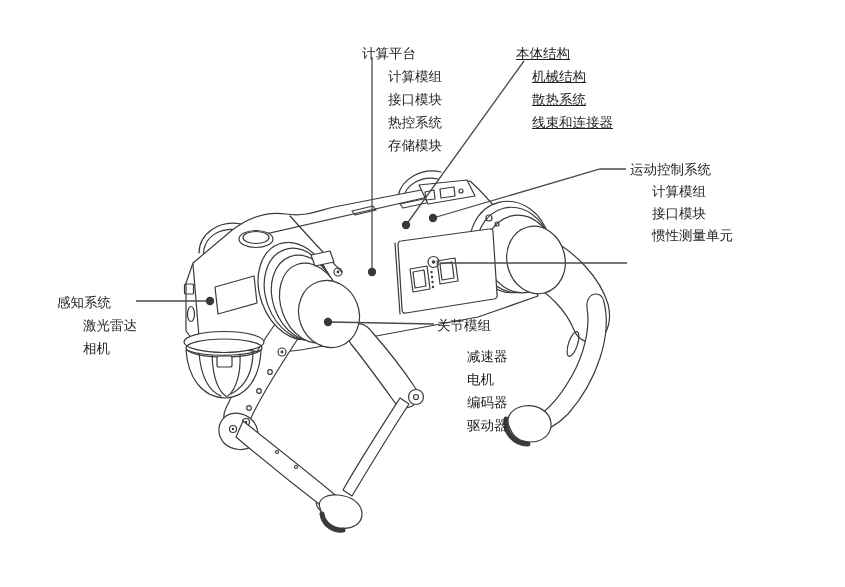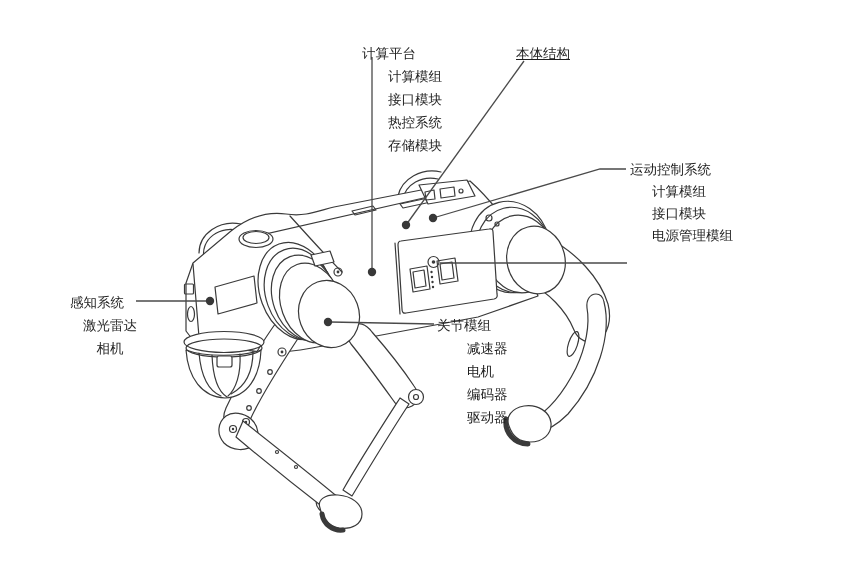--- a/index.html
+++ b/index.html
@@ -171,43 +171,48 @@
     <span class="items" style="padding-left:26px;">
       <span class="item">计算模组</span>
       <span class="item">接口模块</span>
       <span class="item">热控系统</span>
       <span class="item">存储模块</span>
     </span>
   </div>
 
   <div class="callout" style="left:516px;top:42px;text-decoration:underline;">
     <span class="title">本体结构</span>
+    <span class="items" style="padding-left:16px;">
+      <span class="item">机械结构</span>
+      <span class="item">散热系统</span>
+      <span class="item">线束和连接器</span>
+    </span>
   </div>
 
   <div class="callout lh22" style="left:630px;top:159px;">
     <span class="title">运动控制系统</span>
     <span class="items" style="padding-left:22px;">
       <span class="item">计算模组</span>
       <span class="item">接口模块</span>
-      <span class="item">电源管理模组</span>
-    </span>
-  </div>
-
-
-  <div class="callout" style="left:57px;top:291px;text-align:center;">
+      <span class="item">惯性测量单元</span>
+    </span>
+  </div>
+
+
+  <div class="callout" style="left:57px;top:291px;">
     <span class="title">感知系统</span>
     <span class="items" style="padding-left:26px;">
       <span class="item">激光雷达</span>
       <span class="item">相机</span>
     </span>
   </div>
 
   <div class="callout" style="left:437px;top:314px;font-family:Liberation Serif, serif;">
     <span class="title">关节模组</span>
-    <span class="items" style="padding-left:30px;">
+    <span class="items" style="padding-left:30px;margin-top:8px;">
       <span class="item">减速器</span>
       <span class="item">电机</span>
       <span class="item">编码器</span>
       <span class="item">驱动器</span>
     </span>
   </div>
 
 </div>
 
 </body></html>

